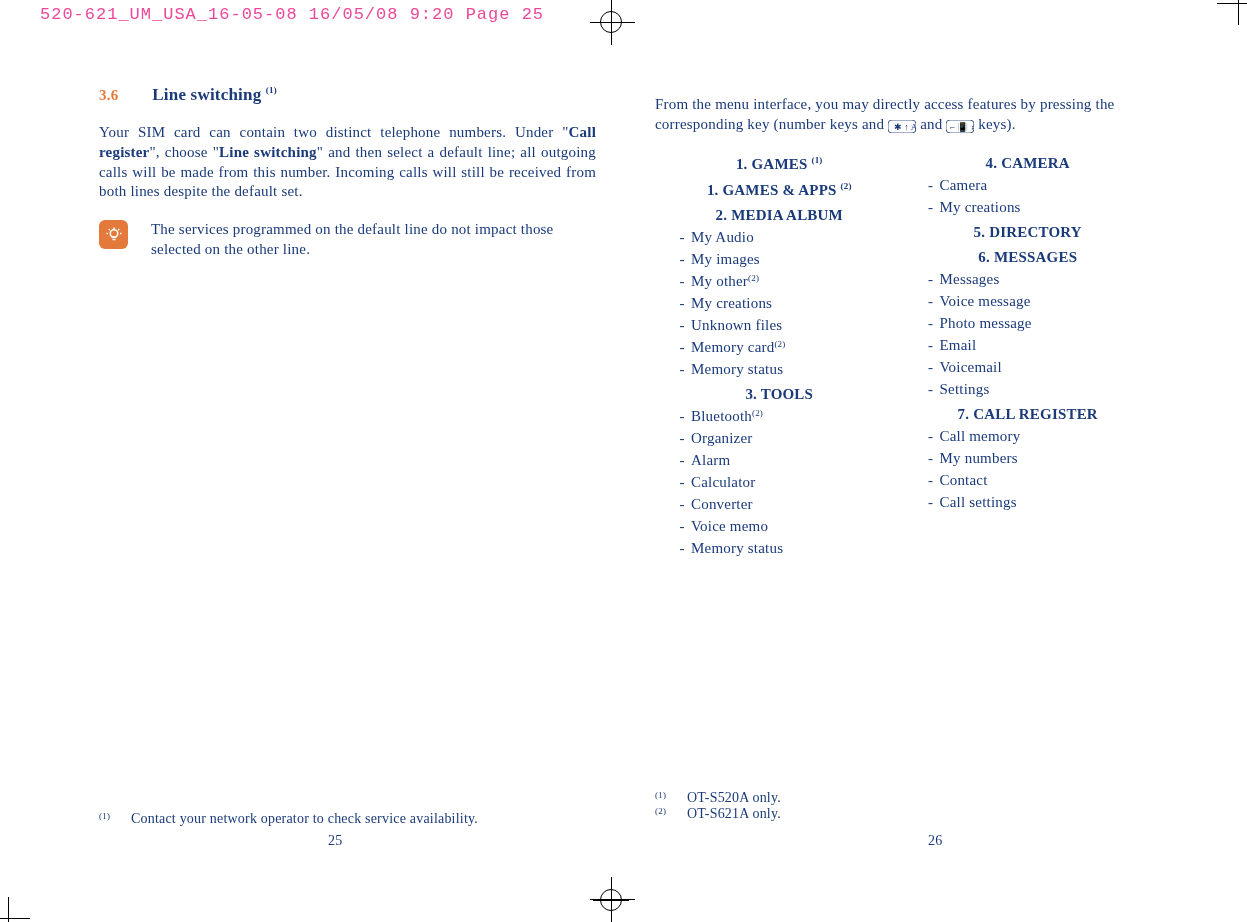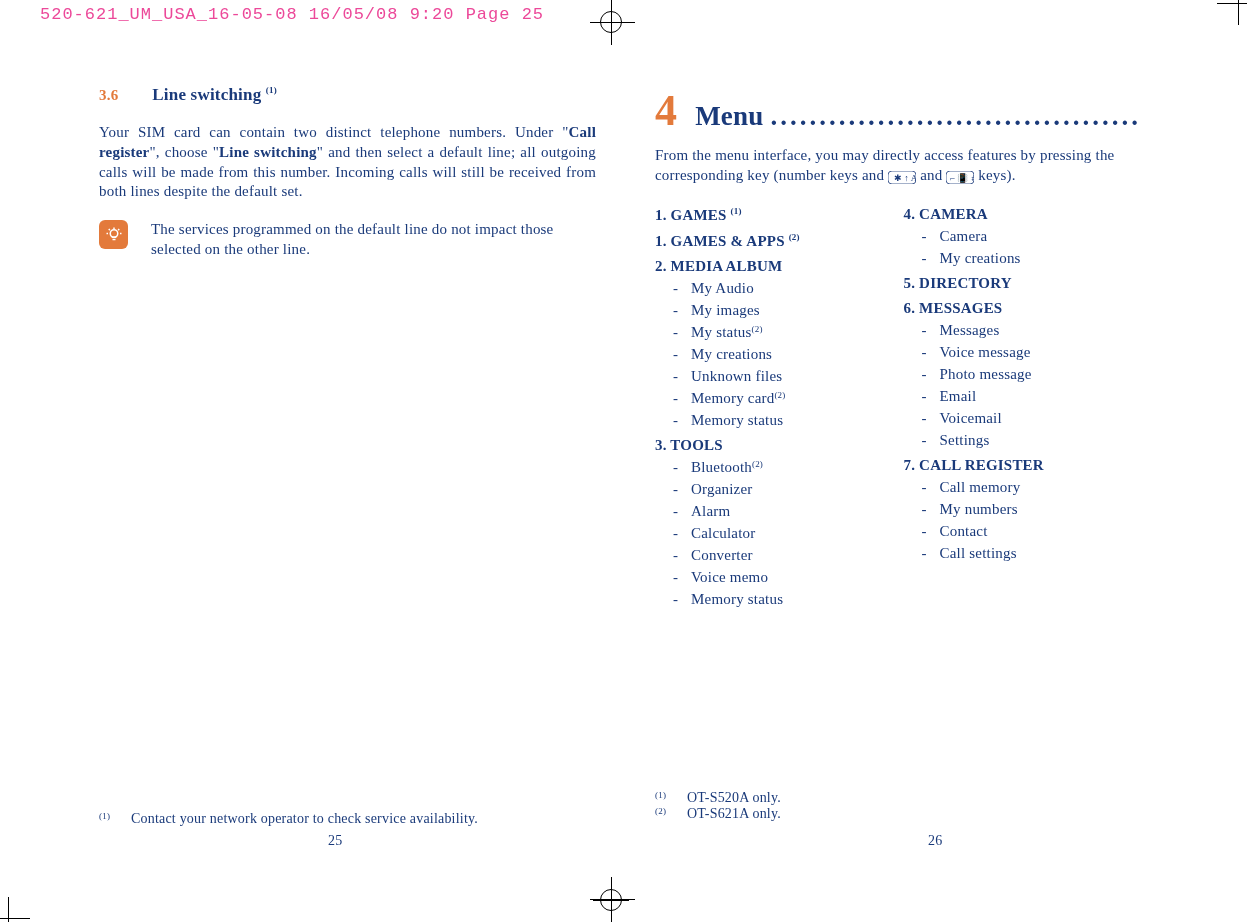--- a/index.html
+++ b/index.html
@@ -37,21 +37,21 @@
   .footnote-right{position:absolute;top:790px;left:655px;font-size:14px;}
   .footnote-right .fn-row{display:flex;}
   .fn-num{width:32px;font-size:9px;vertical-align:super;}
   .pagenum{position:absolute;bottom:73px;font-size:14px;}
   .pn-left{left:328px;}
   .pn-right{left:928px;}
   .big-num{color:#e37a3b;font-size:44px;font-weight:bold;display:inline-block;vertical-align:baseline;}
   .chap-title{font-size:27px;font-weight:bold;color:#1a3a7a;vertical-align:baseline;margin-left:14px;}
   .dots{font-size:27px;font-weight:bold;letter-spacing:3px;}
   .intro{margin-top:10px;line-height:1.32;}
-  .menu-cols{display:flex;margin-top:12px;}
+  .menu-cols{display:flex;margin-top:12px;text-align:center;}
   .col{flex:1;}
   .menu-head{font-weight:bold;margin-top:8px;}
   .menu-item{display:flex;margin-top:5px;padding-left:18px;}
   .menu-item .dash{width:18px;}
   .key-icon{display:inline-block;width:28px;height:13px;vertical-align:middle;position:relative;}
 </style>
 </head>
 <body>
 
 <div class="printer-header">520-621_UM_USA_16-05-08  16/05/08  9:20  Page 25</div>
@@ -89,26 +89,20 @@
   </div>
 </div>
 
 <div class="footnote-left">
   <span class="fn-num sup">(1)</span>
   <span>Contact your network operator to check service availability.</span>
 </div>
 <div class="pagenum pn-left">25</div>
 
 <div class="page page-right">
-  <div style="white-space:nowrap;">
-    <span class="big-num">4</span>
-    <span class="chap-title">
-      <span>Menu </span><span class="dots">......................................</span>
-    </span>
-  </div>
   <p class="intro">
     <span>From the menu interface, you may directly access features by pressing the corresponding key (number keys and </span><span class="key-icon"><svg width="28" height="13">
           <rect x="0" y="0" width="28" height="13" rx="4" fill="none" stroke="#1a3a7a" stroke-width="0.8"></rect>
           <text x="6" y="10" font-size="9" fill="#1a3a7a">✱ ↑ A</text>
         </svg></span><span> and </span><span class="key-icon"><svg width="28" height="13">
           <rect x="0" y="0" width="28" height="13" rx="4" fill="none" stroke="#1a3a7a" stroke-width="0.8"></rect>
           <text x="4" y="10" font-size="9" fill="#1a3a7a">⌐ 📳 #</text>
         </svg></span><span> keys).</span>
   </p>
 
@@ -121,21 +115,21 @@
           <div class="menu-item">
             <span class="dash">-</span>
             <span>My Audio</span>
           </div>
           <div class="menu-item">
             <span class="dash">-</span>
             <span>My images</span>
           </div>
           <div class="menu-item">
             <span class="dash">-</span>
-            <span>My status </span>
+            <span>My other </span>
             <span class="sup">(2)</span>
           </div>
           <div class="menu-item">
             <span class="dash">-</span>
             <span>My creations</span>
           </div>
           <div class="menu-item">
             <span class="dash">-</span>
             <span>Unknown files</span>
           </div>

